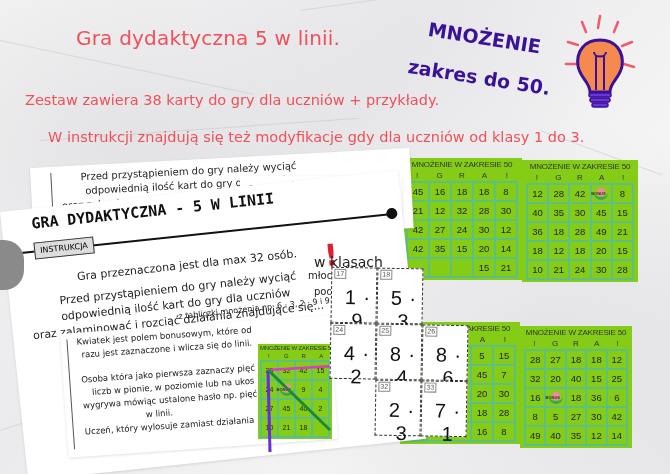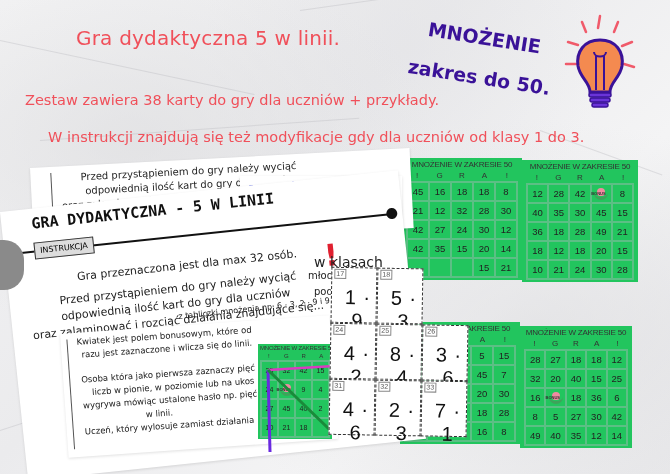--- a/index.html
+++ b/index.html
@@ -34,21 +34,21 @@
   #badge2 { left: 410px; top: 55px; font-size: 19px; transform: rotate(9deg); }
 
   #bulb { position: absolute; left: 560px; top: 12px; width: 80px; height: 100px; }
 
   
   .paper {
     position: absolute; background: #ffffff;
     box-shadow: 0 1px 3px rgba(0,0,0,0.12);
   }
   .card {
-    position: absolute; background: #22c55e; padding: 2px 4px;
+    position: absolute; background: #84cc16; padding: 2px 4px;
   }
   .card-title {
     font-family: "Liberation Sans", sans-serif; font-size: 8px; color: #333;
     text-align: center; letter-spacing: -0.2px; white-space: nowrap;
   }
   .card-head {
     display: grid; grid-template-columns: repeat(5, 1fr);
     font-family: "Liberation Sans", sans-serif; font-size: 8px; color: #333;
     text-align: center; margin: 2px 0 1px;
   }
@@ -381,25 +381,21 @@
   <div class="cut-card" style="left:0;top:56px;width:46px;height:56px;">
       <span class="cut-num">24</span>
       <span class="cut-expr">4 · 2</span>
     </div>
   <div class="cut-card" style="left:46px;top:56px;width:46px;height:56px;">
       <span class="cut-num">25</span>
       <span class="cut-expr">8 · 4</span>
     </div>
   <div class="cut-card" style="left:92px;top:56px;width:46px;height:56px;">
       <span class="cut-num">26</span>
-      <span class="cut-expr">3 · 6</span>
-    </div>
-  <div class="cut-card" style="left:0;top:112px;width:46px;height:56px;">
-      <span class="cut-num">31</span>
-      <span class="cut-expr">4 · 6</span>
+      <span class="cut-expr">8 · 6</span>
     </div>
   <div class="cut-card" style="left:46px;top:112px;width:46px;height:56px;">
       <span class="cut-num">32</span>
       <span class="cut-expr">2 · 3</span>
     </div>
   <div class="cut-card" style="left:92px;top:112px;width:46px;height:56px;">
       <span class="cut-num">33</span>
       <span class="cut-expr">7 · 1</span>
     </div>
 </div>

